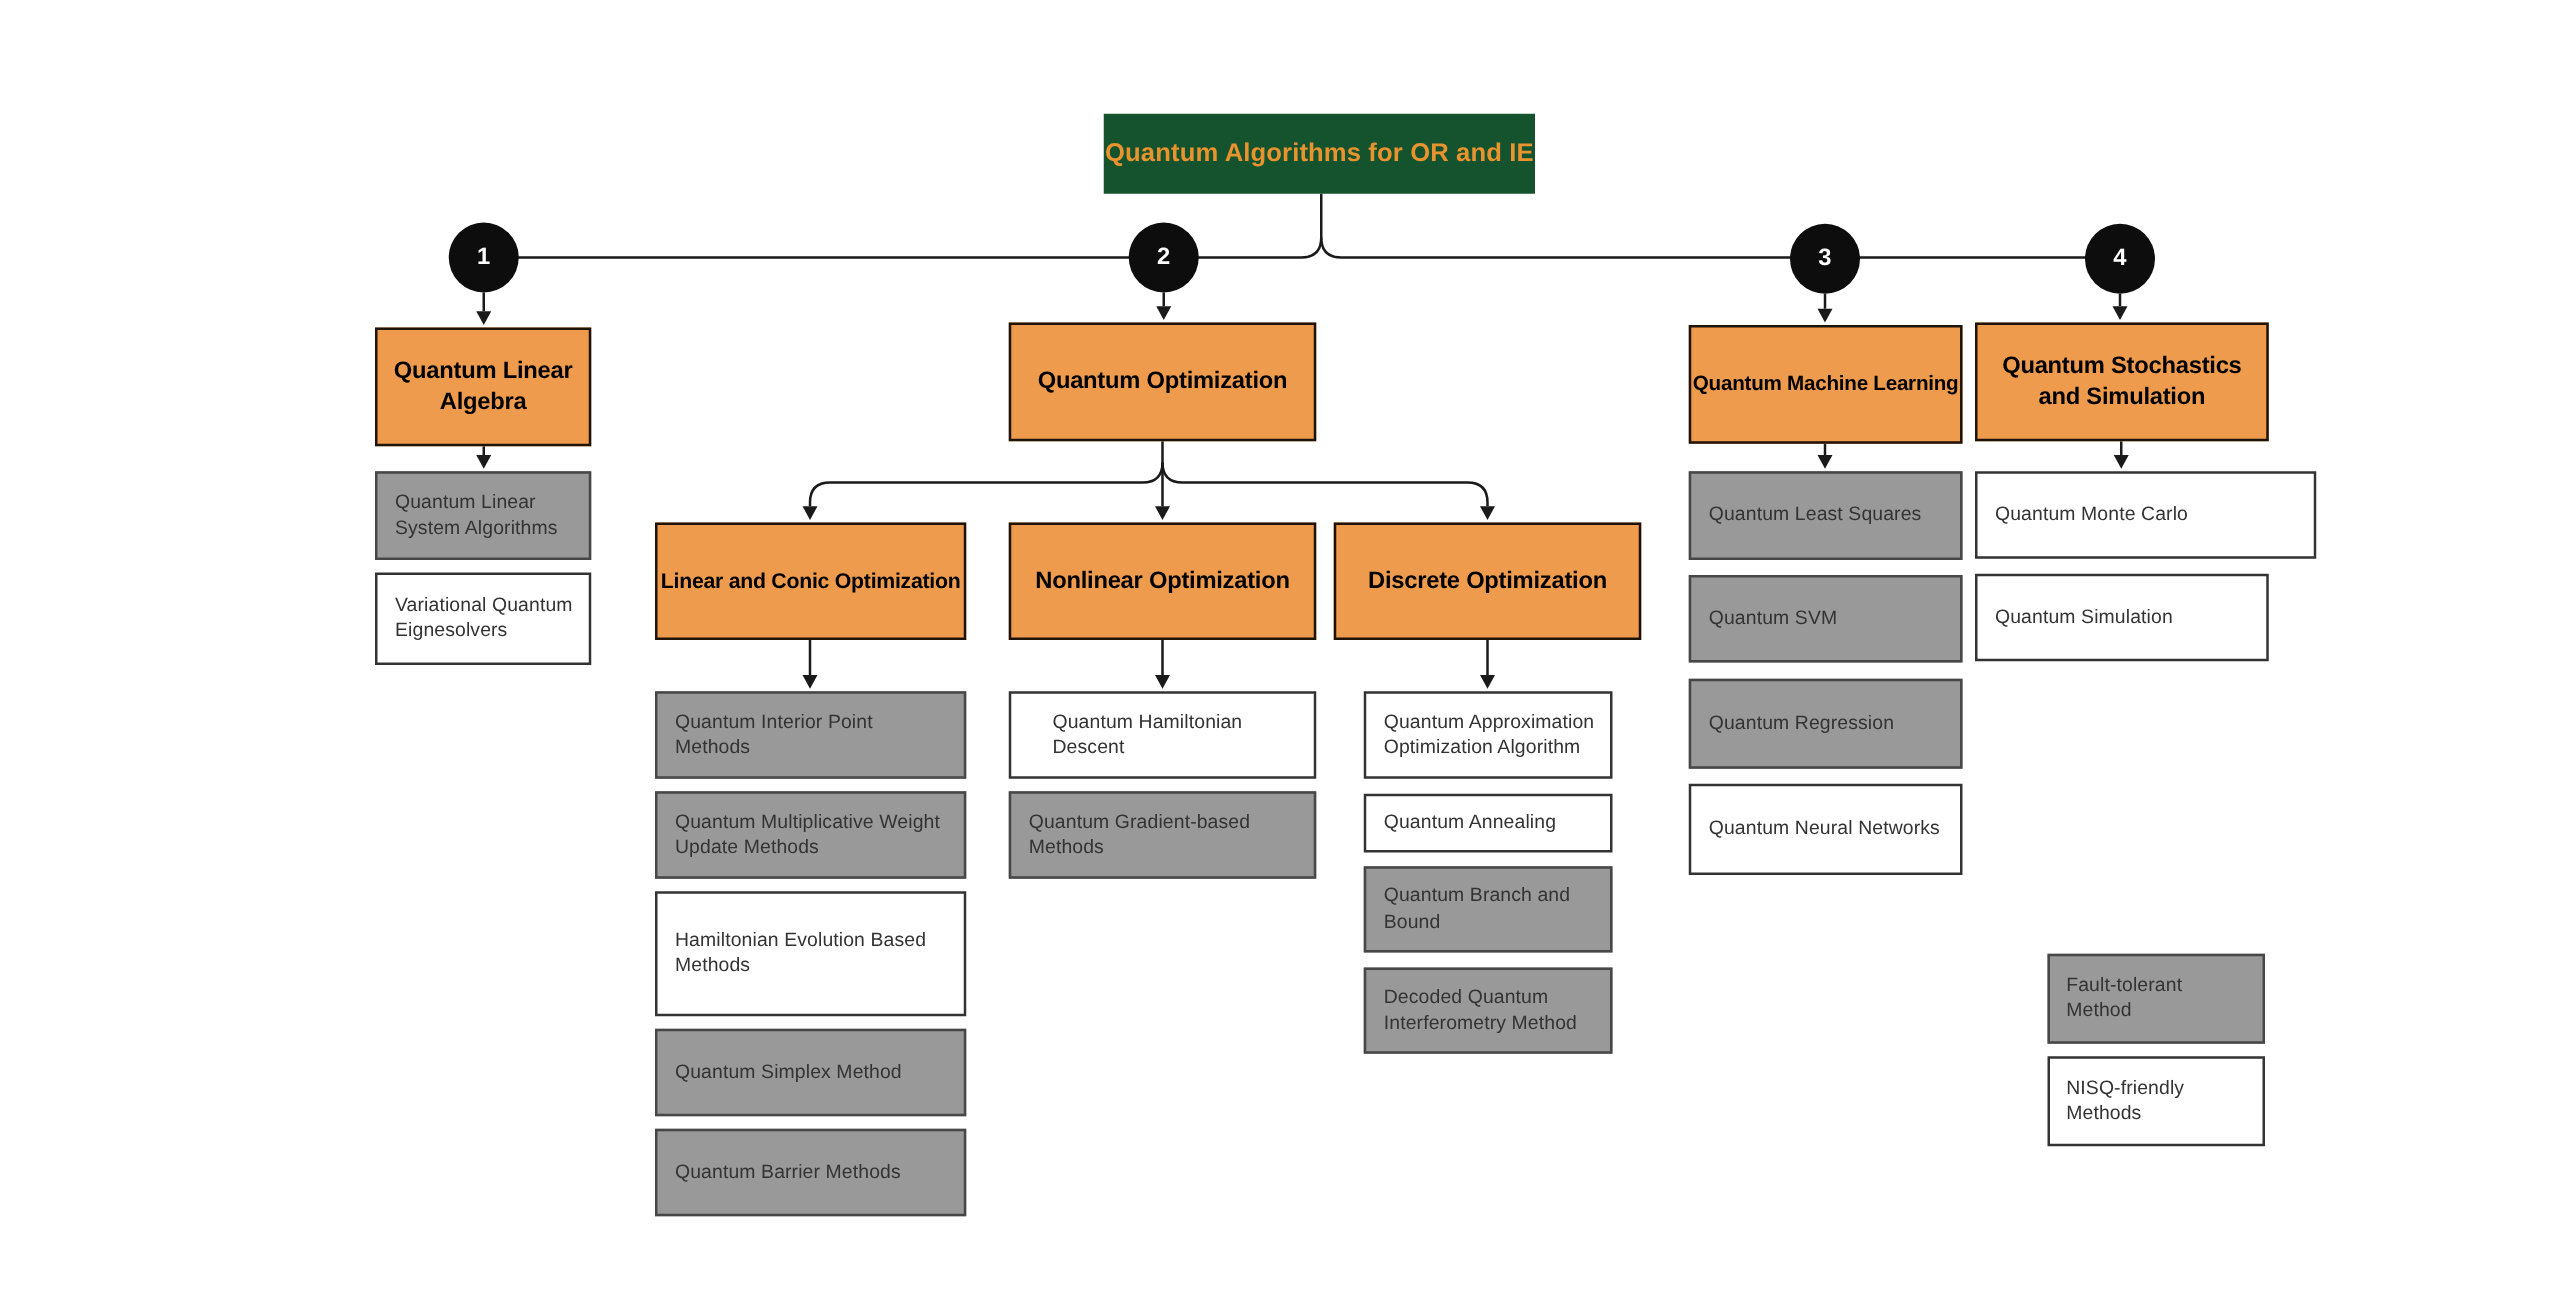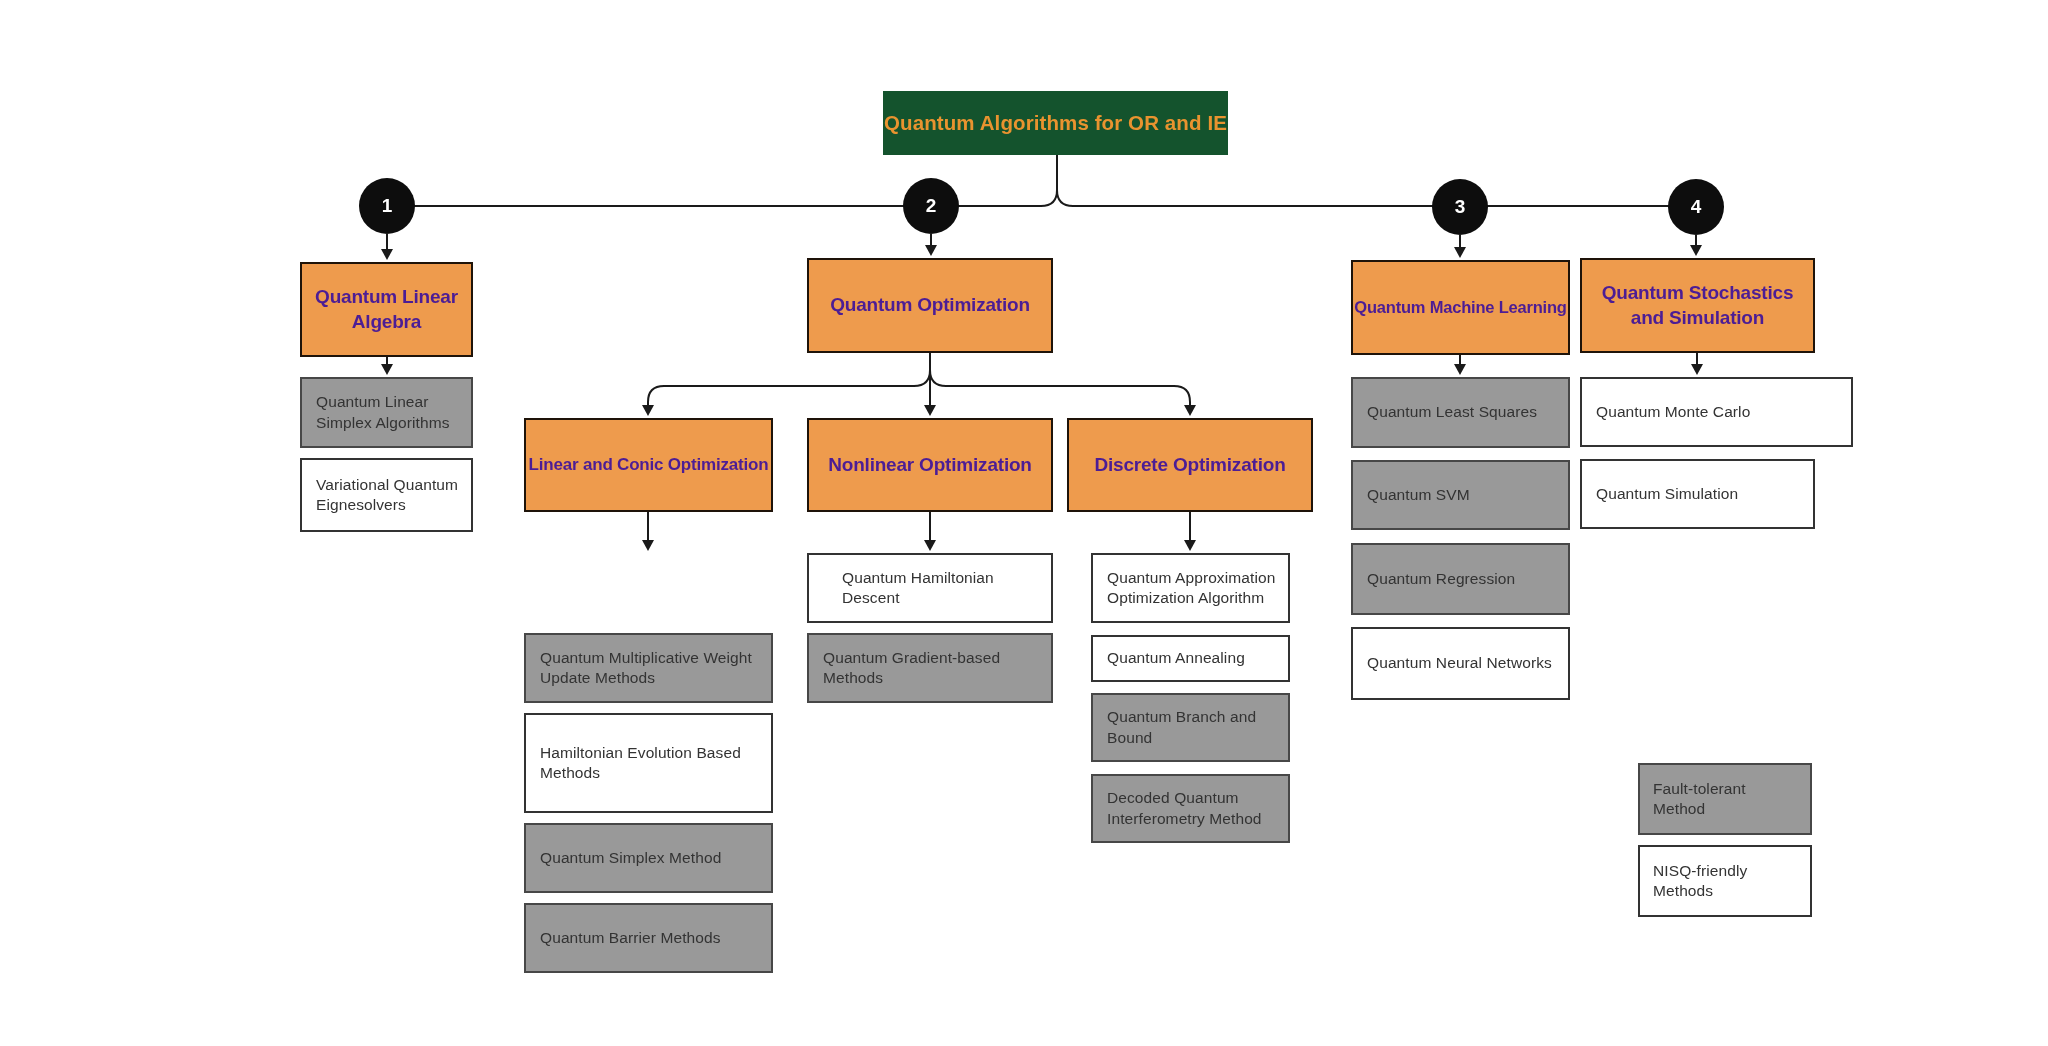--- a/index.html
+++ b/index.html
@@ -28,21 +28,21 @@
     white-space:nowrap;
   }
   .badge{
     background:#0D0D0D;border-radius:50%;
     color:#ffffff;font-weight:bold;font-size:19px;
     justify-content:center;text-align:center;
   }
   .cat{
     background:#EE9B4D;
     border:2.5px solid #1E1309;
-    color:#4c1d95;
+    color:#000000;
     font-weight:bold;font-size:19px;line-height:1.3;
     justify-content:center;text-align:center;
     letter-spacing:-0.2px;
     padding:0 4px;
   }
   .one-line{white-space:nowrap;}
   .ft{
     background:#999999;
     border:2px solid #474747;
     padding:0 10px 0 14px;
@@ -126,27 +126,28 @@
   <div class="node badge" style="left:359px;top:178px;width:56px;height:56px;">1</div>
   <div class="node badge" style="left:903px;top:178px;width:56px;height:56px;">2</div>
   <div class="node badge" style="left:1432px;top:179px;width:56px;height:56px;">3</div>
   <div class="node badge" style="left:1668px;top:179px;width:56px;height:56px;">4</div>
 
   <div class="node cat" style="left:300px;top:262px;width:173px;height:95px;">Quantum Linear Algebra</div>
   <div class="node cat one-line fit" style="left:807px;top:258px;width:246px;height:95px;">Quantum Optimization</div>
   <div class="node cat one-line fit" style="left: 1351px; top: 260px; width: 219px; height: 95px; font-size: 16.5px;">Quantum Machine Learning</div>
   <div class="node cat" style="left:1580px;top:258px;width:235px;height:95px;">Quantum Stochastics and Simulation</div>
 
-  <div class="node ft" style="left:300px;top:377px;width:173px;height:71px;">Quantum Linear Simplex Algorithms</div>
+  <div class="node ft" style="left:300px;top:377px;width:173px;height:71px;">Quantum Linear System Algorithms</div>
   <div class="node nisq" style="left:300px;top:458px;width:173px;height:74px;">Variational Quantum Eignesolvers</div>
 
   <div class="node cat one-line fit" style="left: 524px; top: 418px; width: 249px; height: 94px; font-size: 17px;">Linear and Conic Optimization</div>
   <div class="node cat one-line fit" style="left:807px;top:418px;width:246px;height:94px;text-align:center;">Nonlinear Optimization</div>
   <div class="node cat one-line fit" style="left:1067px;top:418px;width:246px;height:94px;">Discrete Optimization</div>
 
+  <div class="node ft" style="left:524px;top:553px;width:249px;height:70px;">Quantum Interior Point Methods</div>
   <div class="node ft" style="left:524px;top:633px;width:249px;height:70px;">Quantum Multiplicative Weight Update Methods</div>
   <div class="node nisq" style="left:524px;top:713px;width:249px;height:100px;">Hamiltonian Evolution Based Methods</div>
   <div class="node ft" style="left:524px;top:823px;width:249px;height:70px;">Quantum Simplex Method</div>
   <div class="node ft" style="left:524px;top:903px;width:249px;height:70px;">Quantum Barrier Methods</div>
 
   <div class="node nisq" style="left:807px;top:553px;width:246px;height:70px;padding-left:33px;">Quantum Hamiltonian Descent</div>
   <div class="node ft" style="left:807px;top:633px;width:246px;height:70px;">Quantum Gradient-based Methods</div>
 
   <div class="node nisq" style="left:1091px;top:553px;width:199px;height:70px;">Quantum Approximation Optimization Algorithm</div>
   <div class="node nisq" style="left:1091px;top:635px;width:199px;height:47px;">Quantum Annealing</div>

